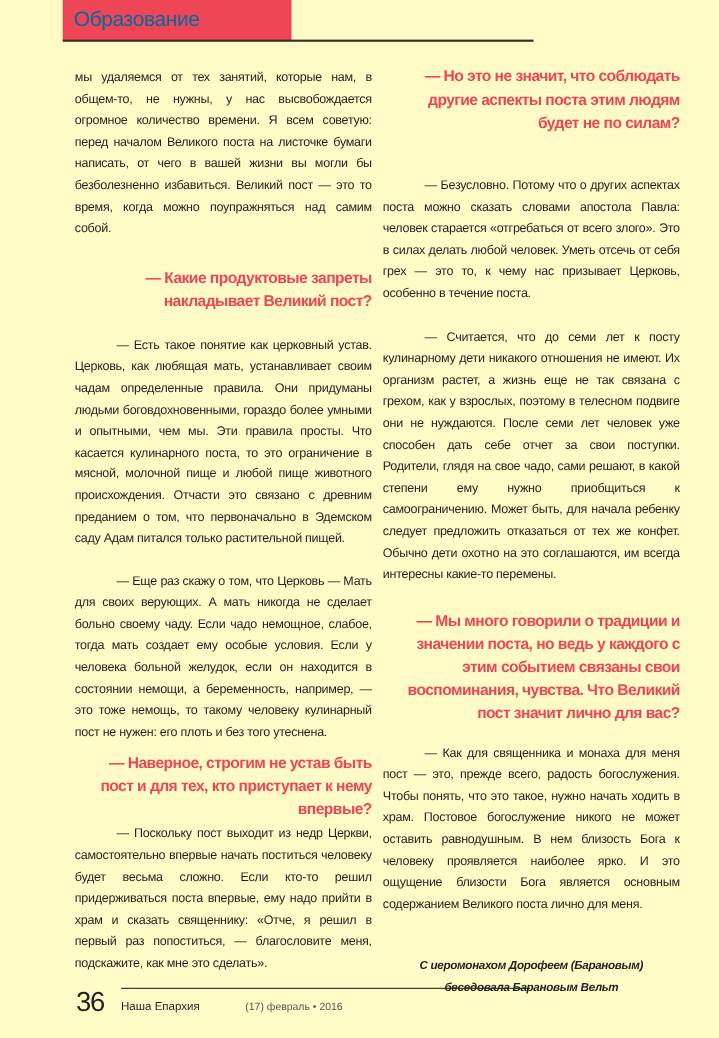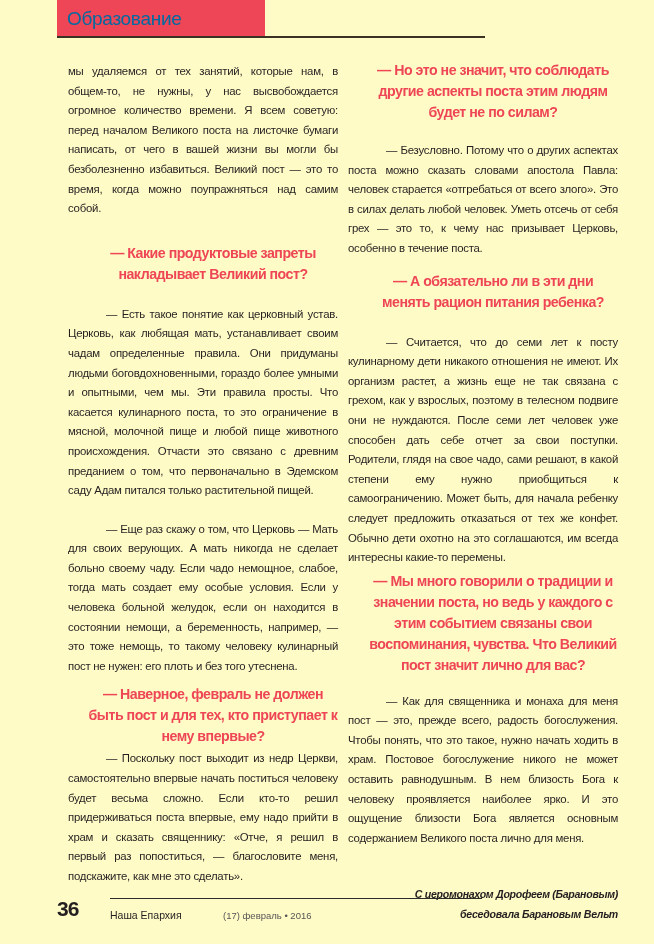--- a/index.html
+++ b/index.html
@@ -4,51 +4,50 @@
 <style>
   html, body { margin:0; padding:0; }
   body { width:654px; height:944px; background:#fffbc6; position:relative; overflow:hidden;
          font-family:"Liberation Sans", sans-serif; color:#231f20; }
   .header-band { position:absolute; left:57px; top:0; width:208px; height:37px; background:#ee4656; }
   .header-title { position:absolute; left:67px; top:8px; font-size:19px; color:#0369a1; font-family:"Liberation Sans Narrow","Liberation Sans", sans-serif; letter-spacing:-0.3px; }
   .header-rule { position:absolute; left:57px; top:36px; width:428px; height:2px; background:#3a3324; }
   .col { position:absolute; width:270px; font-size:11.4px; line-height:19.6px; text-align:justify; letter-spacing:-0.25px; }
   .col-left { left:68px; top:62px; }
   .col-right { left:348px; top:60px; }
-  .q { color:#ee4656; font-weight:bold; font-size:14.2px; line-height:21px; padding-left:20px; text-align:center; letter-spacing:-0.5px; margin:0; }
+  .q { color:#ee4656; font-weight:bold; font-size:14.2px; line-height:21px; padding-left:20px; text-align:right; letter-spacing:-0.5px; margin:0; }
   .p { margin:0; }
   .indent { text-indent:38px; }
-  .sig { text-align:right; font-style:italic; font-weight:bold; font-size:10.6px; line-height:20px; letter-spacing:-0.3px; margin:0; padding-right:0; }
+  .sig { text-align:center; font-style:italic; font-weight:bold; font-size:10.6px; line-height:20px; letter-spacing:-0.3px; margin:0; padding-right:0; }
   .footer-rule { position:absolute; left:110px; top:898px; width:372px; height:1px; background:#2a2a2a; }
-  .page-num { position:absolute; left:57px; top:897px; font-size:21px; letter-spacing:-1px;font-weight:bold; }
+  .page-num { position:absolute; left:69px; top:897px; font-size:25px; letter-spacing:-1px; }
   .footer-mag { position:absolute; left:110px; top:909px; font-size:10.5px; font-weight:normal; }
   .footer-issue { position:absolute; left:175px; top:910px; font-size:9.5px; color:#555;padding-left:48px; }
 </style>
 </head>
 <body>
 
 <div class="header-band"></div>
 <div class="header-title">Образование</div>
 <div class="header-rule"></div>
 
 <div class="col col-left">
   <p class="p">мы удаляемся от тех занятий, которые нам, в общем-то, не нужны, у нас высвобождается огромное количество времени. Я всем советую: перед началом Великого поста на листочке бумаги написать, от чего в вашей жизни вы могли бы безболезненно избавиться. Великий пост — это то время, когда можно поупражняться над самим собой.</p>
   <p class="q" style="margin-top:24px">— Какие продуктовые запреты накладывает Великий пост?</p>
   <p class="p indent" style="margin-top:20px">— Есть такое понятие как церковный устав. Церковь, как любящая мать, устанавливает своим чадам определенные правила. Они придуманы людьми боговдохновенными, гораздо более умными и опытными, чем мы. Эти правила просты. Что касается кулинарного поста, то это ограничение в мясной, молочной пище и любой пище животного происхождения. Отчасти это связано с древним преданием о том, что первоначально в Эдемском саду Адам питался только растительной пищей.</p>
   <p class="p indent" style="margin-top:19px">— Еще раз скажу о том, что Церковь — Мать для своих верующих. А мать никогда не сделает больно своему чаду. Если чадо немощное, слабое, тогда мать создает ему особые условия. Если у человека больной желудок, если он находится в состоянии немощи, а беременность, например, — это тоже немощь, то такому человеку кулинарный пост не нужен: его плоть и без того утеснена.</p>
-  <p class="q" style="margin-top:8px">— Наверное, февраль не должен быть пост и для тех, кто приступает к нему впервые?</p>
+  <p class="q" style="margin-top:8px">— Наверное, строгим не устав быть пост и для тех, кто приступает к нему впервые?</p>
   <p class="p indent" style="margin-top:2px">— Поскольку пост выходит из недр Церкви, самостоятельно впервые начать поститься человеку будет весьма сложно. Если кто-то решил придерживаться поста впервые, ему надо прийти в храм и сказать священнику: «Отче, я решил в первый раз попоститься, — благословите меня, подскажите, как мне это сделать».</p>
 </div>
 
 <div class="col col-right">
   <p class="q">— Но это не значит, что соблюдать другие аспекты поста этим людям будет не по силам?</p>
-  <p class="p indent" style="margin-top:18px">— Безусловно. Потому что о других аспектах поста можно сказать словами апостола Павла: человек старается «отгребаться от всего злого». Это в силах делать любой человек. Уметь отсечь от себя грех — это то, к чему нас призывает Церковь, особенно в течение поста.</p>
-  <p class="q" style="margin-top:12px">— А обязательно ли в эти дни менять рацион питания ребенка?</p>
+  <p class="p indent" style="margin-top:37px">— Безусловно. Потому что о других аспектах поста можно сказать словами апостола Павла: человек старается «отгребаться от всего злого». Это в силах делать любой человек. Уметь отсечь от себя грех — это то, к чему нас призывает Церковь, особенно в течение поста.</p>
   <p class="p indent" style="margin-top:20px">— Считается, что до семи лет к посту кулинарному дети никакого отношения не имеют. Их организм растет, а жизнь еще не так связана с грехом, как у взрослых, поэтому в телесном подвиге они не нуждаются. После семи лет человек уже способен дать себе отчет за свои поступки. Родители, глядя на свое чадо, сами решают, в какой степени ему нужно приобщиться к самоограничению. Может быть, для начала ребенку следует предложить отказаться от тех же конфет. Обычно дети охотно на это соглашаются, им всегда интересны какие-то перемены.</p>
-  <p class="q" style="margin-top:3px">— Мы много говорили о традиции и значении поста, но ведь у каждого с этим событием связаны свои воспоминания, чувства. Что Великий пост значит лично для вас?</p>
+  <p class="q" style="margin-top:22px">— Мы много говорили о традиции и значении поста, но ведь у каждого с этим событием связаны свои воспоминания, чувства. Что Великий пост значит лично для вас?</p>
   <p class="p indent" style="margin-top:16px">— Как для священника и монаха для меня пост — это, прежде всего, радость богослужения. Чтобы понять, что это такое, нужно начать ходить в храм. Постовое богослужение никого не может оставить равнодушным. В нем близость Бога к человеку проявляется наиболее ярко. И это ощущение близости Бога является основным содержанием Великого поста лично для меня.</p>
   <p class="sig" style="margin-top:36px">С иеромонахом Дорофеем (Барановым)</p>
   <p class="sig">беседовала Барановым Вельт</p>
 </div>
 
 <div class="footer-rule"></div>
 <div class="page-num">36</div>
 <div class="footer-mag">Наша Епархия</div>
 <div class="footer-issue">(17) февраль • 2016</div>
 

